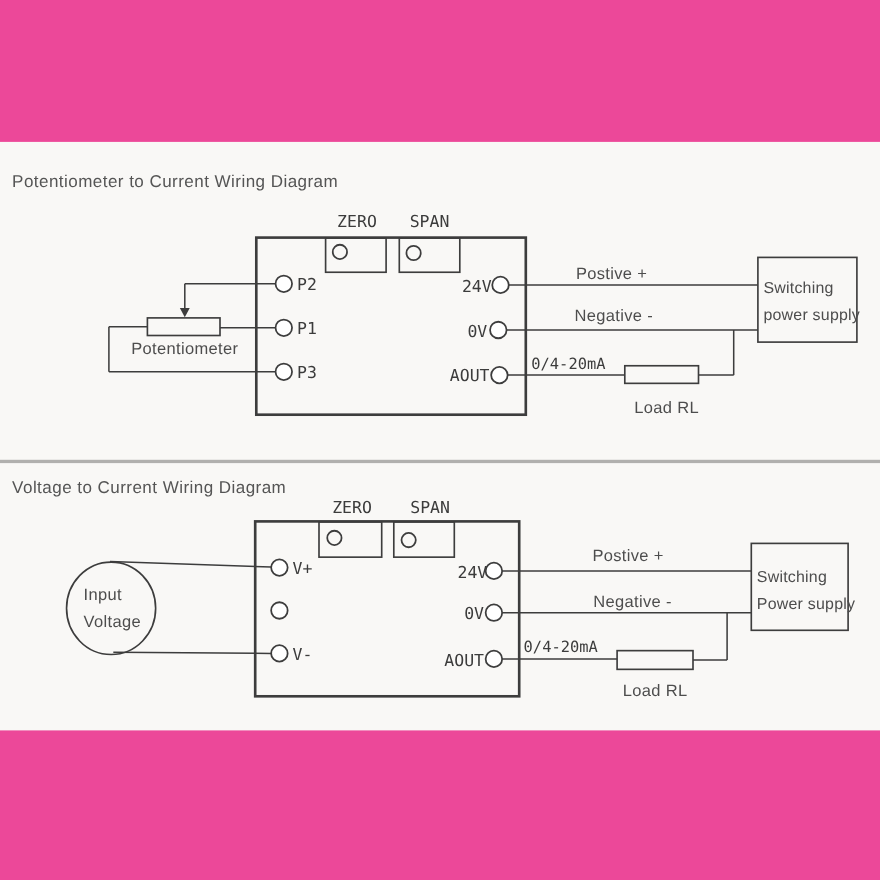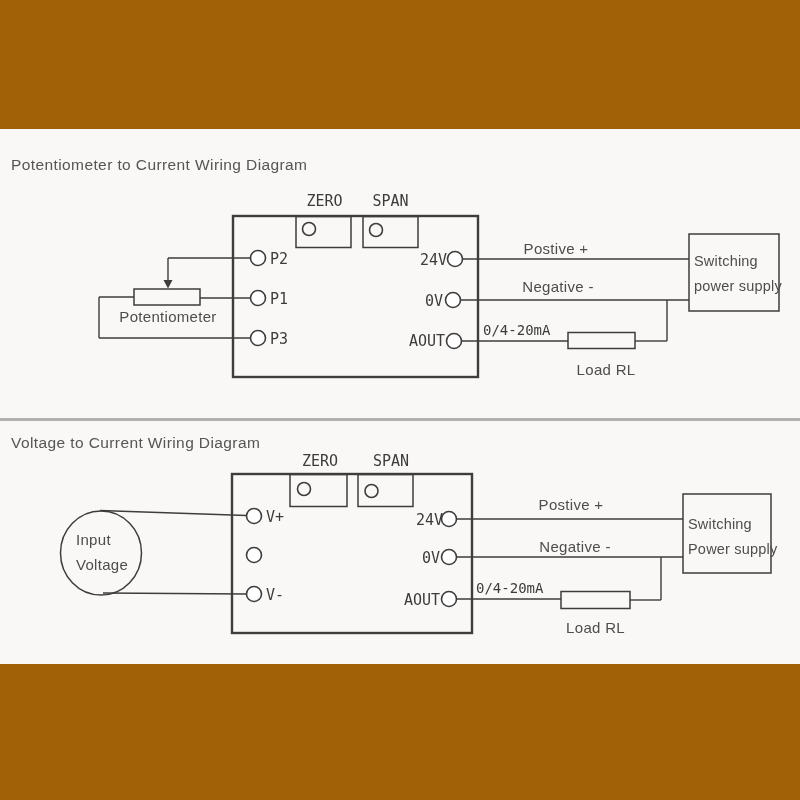--- a/index.html
+++ b/index.html
@@ -1,16 +1,16 @@
 <!DOCTYPE html>
 <html><head>
 <meta charset="utf-8">
 <style>
   html,body{margin:0;padding:0;background:#ffffff;}
-  .page{position:relative;width:800px;height:800px;background:#a16207;overflow:hidden;}
+  .page{position:relative;width:800px;height:800px;background:#ec4899;overflow:hidden;}
   .scan-band{position:absolute;left:0;top:129px;width:800px;height:535px;background:#f9f8f6;}
   .divider{position:absolute;left:0;top:418px;width:800px;height:3px;background:#b1b0ae;}
   svg.diag{position:absolute;left:0;}
   svg.diag line, svg.diag polyline{stroke:#3d3d3d;stroke-width:1.4;fill:none;}
   svg.diag rect{stroke:#3d3d3d;fill:none;stroke-width:1.5;}
   svg.diag rect.module{stroke-width:2.4;}
   svg.diag circle{stroke:#3d3d3d;fill:#ffffff;stroke-width:1.6;}
   svg.diag circle.trim{fill:none;}
   svg.diag ellipse{stroke:#3d3d3d;fill:none;stroke-width:1.5;}
   svg.diag polygon.arrow{fill:#3d3d3d;stroke:none;}

